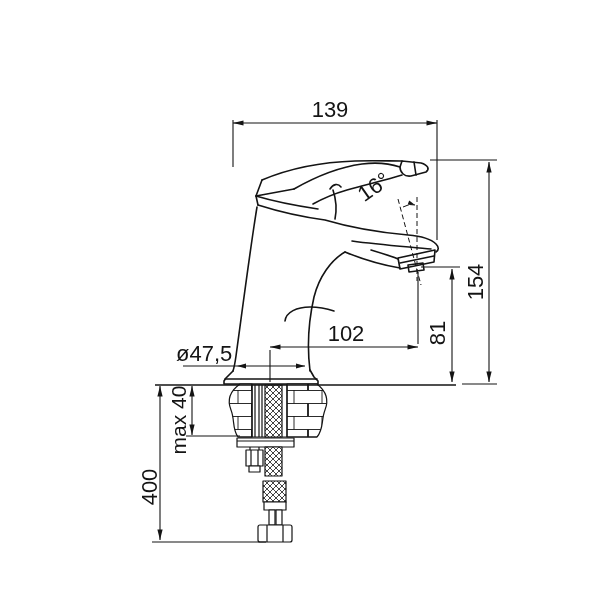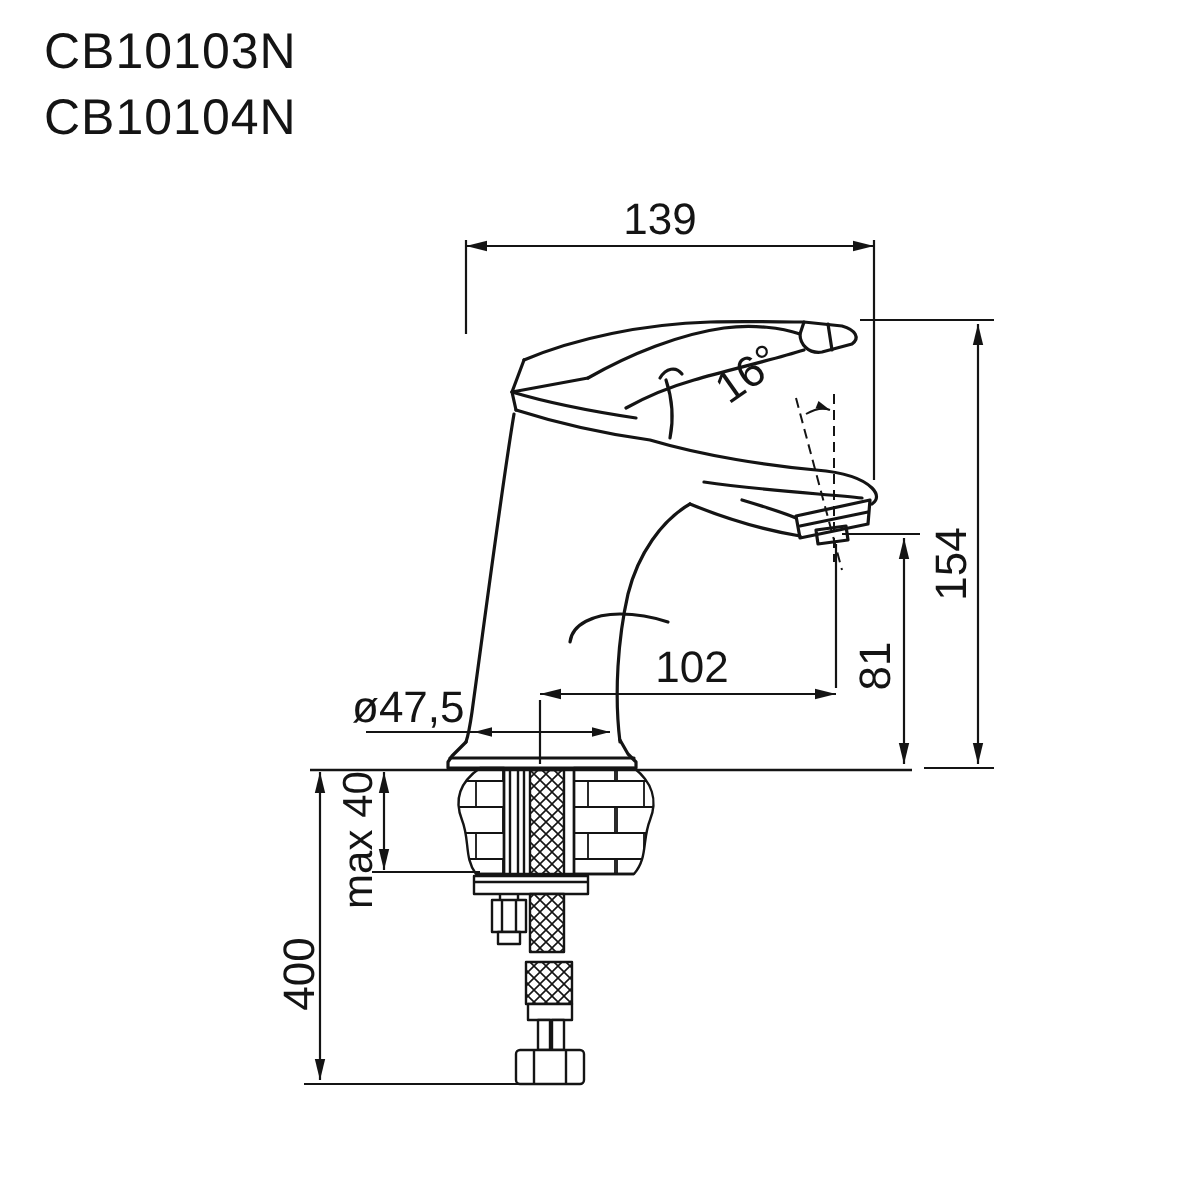--- a/index.html
+++ b/index.html
@@ -17,24 +17,20 @@
     fill:#141414;
   }
   .dim-text{font-size:22px;}
   .dim-text-sm{font-size:21px;}
 </style>
 </head>
 <body>
 
 <div class="canvas">
 
-  <div class="codes">
-    <div>CB10103N</div>
-    <div>CB10104N</div>
-  </div>
 
   <svg width="600" height="600" viewBox="0 0 600 600">
     <defs>
       <marker id="arw" markerUnits="userSpaceOnUse" markerWidth="12" markerHeight="8" refX="11.5" refY="4" orient="auto-start-reverse">
         <path d="M11.5,4 L1,1.4 L1,6.6 Z" fill="#141414"></path>
       </marker>
       <marker id="arws" markerUnits="userSpaceOnUse" markerWidth="8" markerHeight="6" refX="7.5" refY="3" orient="auto">
         <path d="M7.5,3 L0.5,1 L0.5,5 Z" fill="#141414"></path>
       </marker>
       <pattern id="brick" width="28" height="26" patternUnits="userSpaceOnUse">

